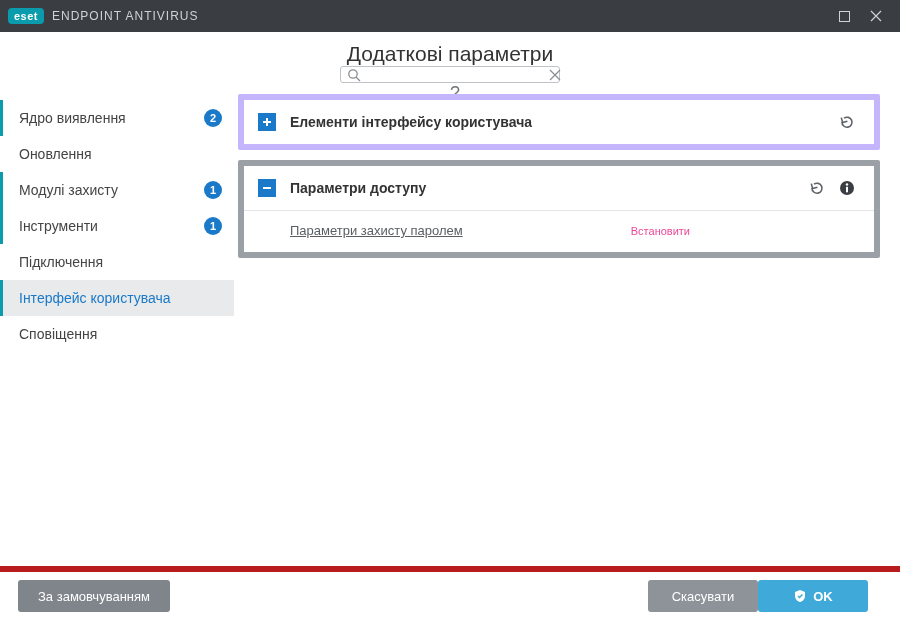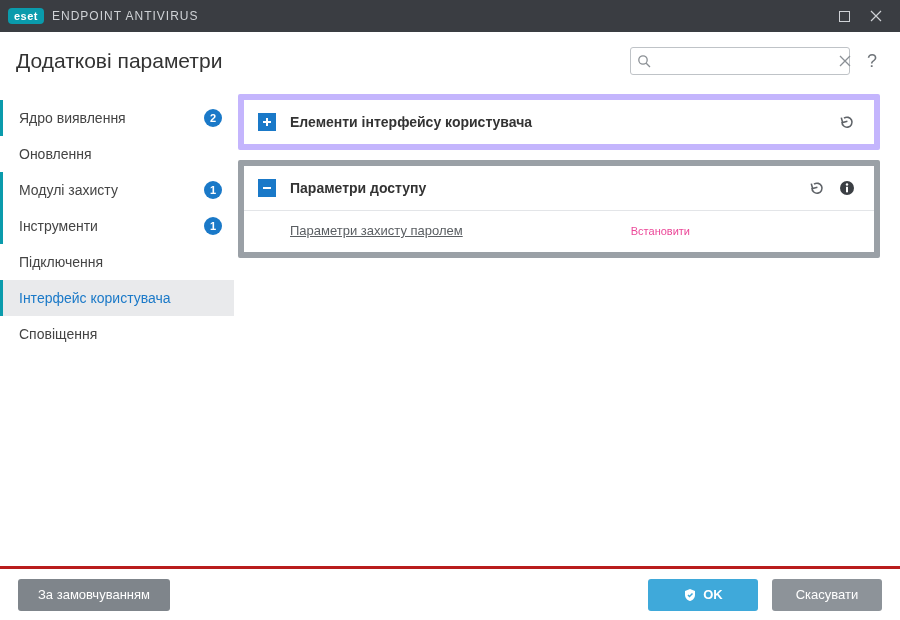--- a/index.html
+++ b/index.html
@@ -7,21 +7,21 @@
 
     
     .title-bar { height: 32px; background: #3a3d42; display: flex; align-items: center; padding: 0 8px; color: #cfd2d6; font-size: 12px; }
     .logo-badge { background: #0a9bac; color: #fff; font-weight: 700; font-size: 11px; padding: 2px 6px; border-radius: 4px; letter-spacing: 0.5px; margin-right: 8px; }
     .title-text { font-weight: 300; letter-spacing: 1px; }
     .title-spacer { flex: 1; }
     .win-btn { width: 32px; height: 32px; display: flex; align-items: center; justify-content: center; cursor: pointer; }
     .win-btn svg { stroke: #cfd2d6; fill: none; }
 
     
-    .header-row { height: 48px; display: flex; align-items: center; padding: 10px 16px 0 16px; }
+    .header-row { height: 48px; display: flex; align-items: center; padding: 10px 16px 0 16px; flex-direction: column; }
     .page-title { font-size: 21px; color: #333; font-weight: 400; }
     .header-spacer { flex: 1; }
     .search-box { width: 220px; height: 28px; border: 1px solid #bfc3c7; border-radius: 3px; display: flex; align-items: center; padding: 0 6px; background: #fff; }
     .search-box svg { flex-shrink: 0; }
     .search-input { flex: 1; border: none; outline: none; font-size: 13px; padding: 0 6px; background: transparent; }
     .help-btn { width: 24px; height: 24px; margin-left: 10px; color: #6f7479; font-size: 18px; display: flex; align-items: center; justify-content: center; cursor: pointer; }
 
     
     .body { flex: 1; display: flex; overflow: hidden; padding-top: 14px; }
 
@@ -40,21 +40,21 @@
     .section-header { height: 44px; display: flex; align-items: center; padding: 0 14px; cursor: pointer; }
     .expand-box { width: 18px; height: 18px; background: #1a79c8; display: flex; align-items: center; justify-content: center; margin-right: 14px; flex-shrink: 0; }
     .expand-box svg { stroke: #fff; }
     .section-title { flex: 1; font-size: 14px; color: #333; font-weight: 600; }
     .header-icon { width: 26px; height: 26px; display: flex; align-items: center; justify-content: center; cursor: pointer; color: #5f6368; margin-left: 4px; }
     .section-body { border-top: 1px solid #e3e5e8; padding: 12px 14px 14px 46px; display: flex; align-items: center; }
     .setting-label { flex: 1; font-size: 13px; color: #5a5e62; text-decoration: underline; }
     .setting-action { font-size: 11px; color: #ec4899; cursor: pointer; margin-right: 170px; }
 
     
-    .footer { height: 54px; border-top: 3px solid #b91c1c; display: flex; align-items: center; padding: 0 18px; background: #fff; }
+    .footer { height: 54px; border-top: 6px solid #b91c1c; display: flex; align-items: center; padding: 0 18px; background: #fff; }
     .btn { height: 32px; padding: 0 20px; border-radius: 3px; font-size: 13px; display: inline-flex; align-items: center; justify-content: center; cursor: pointer; border: none; }
     .btn-default { background: #8d9399; color: #fff; }
     .btn-default:first-child { background: #7f858b; }
     .footer-spacer { flex: 1; }
     .btn-primary { background: #3fa9da; color: #fff; min-width: 110px; margin-right: 14px; font-weight: 600; }
     .btn-primary svg { margin-right: 6px; }
     .btn-cancel { background: #8d9399; color: #fff; min-width: 110px; }
   </style>
 </head>
 <body>
@@ -167,21 +167,21 @@
         <span class="setting-label">Параметри захисту паролем</span>
         <span class="setting-action">Встановити</span>
       </div>
     </div>
   </div>
 </div>
 
 <div class="footer">
   <button class="btn btn-default">За замовчуванням</button>
   <div class="footer-spacer"></div>
+  <button class="btn btn-cancel">Скасувати</button>
   <button class="btn btn-primary">
     <svg width="14" height="14" viewBox="0 0 14 14">
         <path d="M7 1 L12 3 V7 C12 10 9.5 12.5 7 13 C4.5 12.5 2 10 2 7 V3 Z" fill="#fff"></path>
         <path d="M5 7 L6.5 8.5 L9.5 5.5" stroke="#3fa9da" stroke-width="1.5" fill="none"></path>
       </svg>
     <span>OK</span>
   </button>
-  <button class="btn btn-cancel">Скасувати</button>
 </div>
 
 </body></html>

